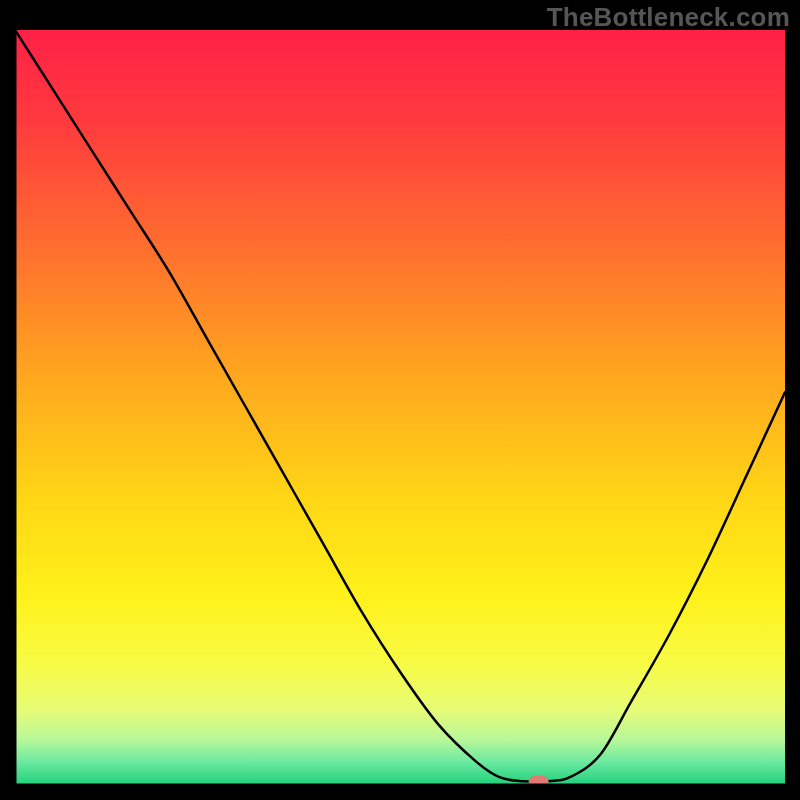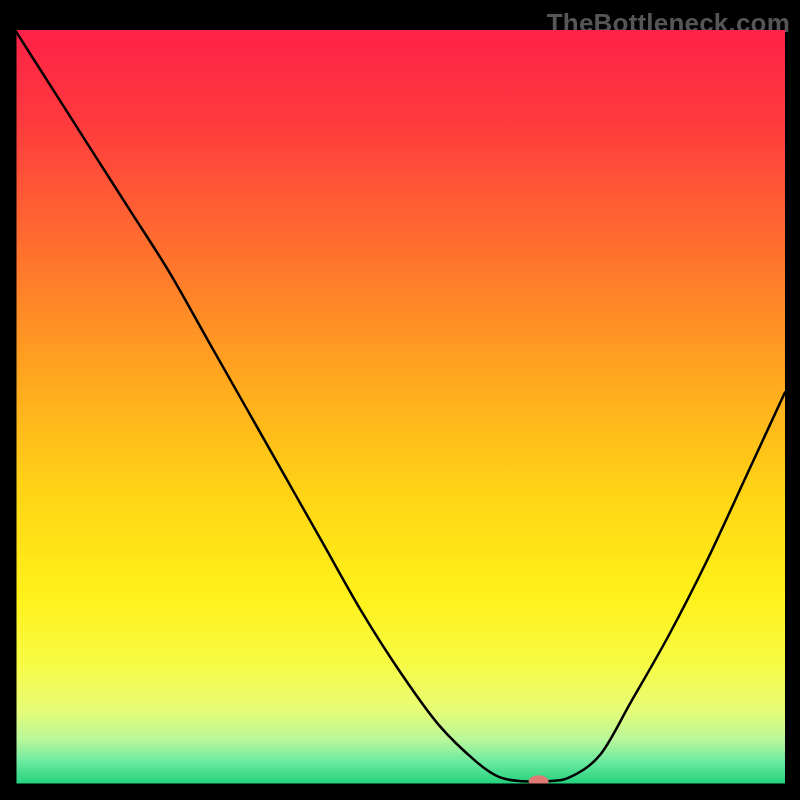--- a/index.html
+++ b/index.html
@@ -17,21 +17,21 @@
   }
   .plot-area {
     position: absolute;
     left: 15px;
     top: 30px;
     width: 770px;
     height: 755px;
   }
   .watermark {
     position: absolute;
-    top: 8px;
+    top: 2px;
     right: 10px;
     font-family: Arial, Helvetica, sans-serif;
     font-size: 26px;
     font-weight: 600;
     color: #565656;
     letter-spacing: 0.2px;
   }
   svg {
     display: block;
   }

